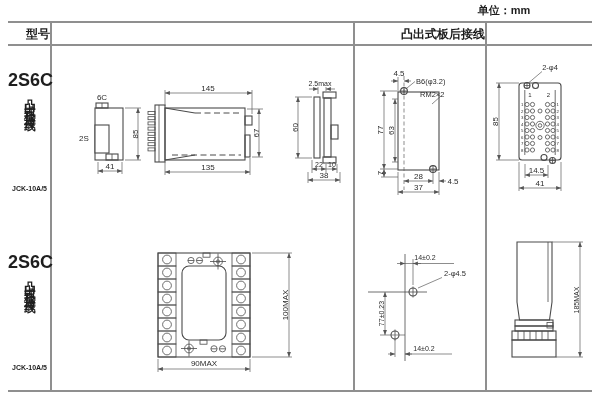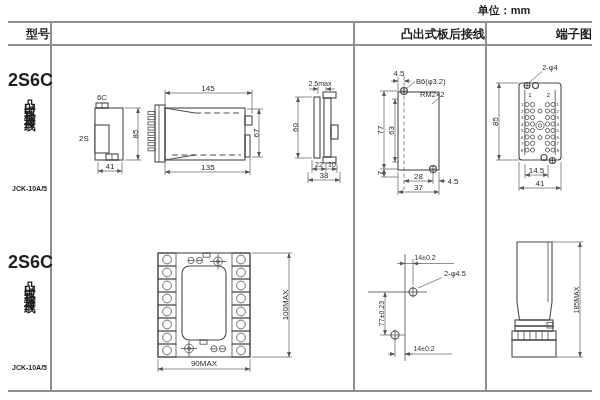--- a/index.html
+++ b/index.html
@@ -38,21 +38,20 @@
 
   <div class="hl" style="left:8px;top:21px;width:584px;"></div>
   <div class="hl" style="left:8px;top:44px;width:584px;"></div>
   <div class="hl" style="left:8px;top:390px;width:584px;"></div>
   <div class="vl" style="left:50px;top:21px;height:371px;"></div>
   <div class="vl" style="left:353px;top:21px;height:371px;"></div>
   <div class="vl" style="left:485px;top:21px;height:371px;"></div>
 
   <div class="hcell" style="left:8px;width:42px;">型号</div>
   <div class="hcell" style="left:354px;width:131px;">凸出式板后接线</div>
-  <div class="hcell" style="left:486px;width:106px;">端子图</div>
 
   <div class="mcode" style="top:70px;">2S6C</div>
   <div class="mdescwrap" style="top:90px;">
     <div class="mdesc">凸出式板后接线</div>
   </div>
   <div class="mtype" style="top:185px;">JCK-10A/5</div>
 
   <div class="mcode" style="top:252px;">2S6C</div>
   <div class="mdescwrap" style="top:272px;">
     <div class="mdesc">凸出式板后接线</div>

